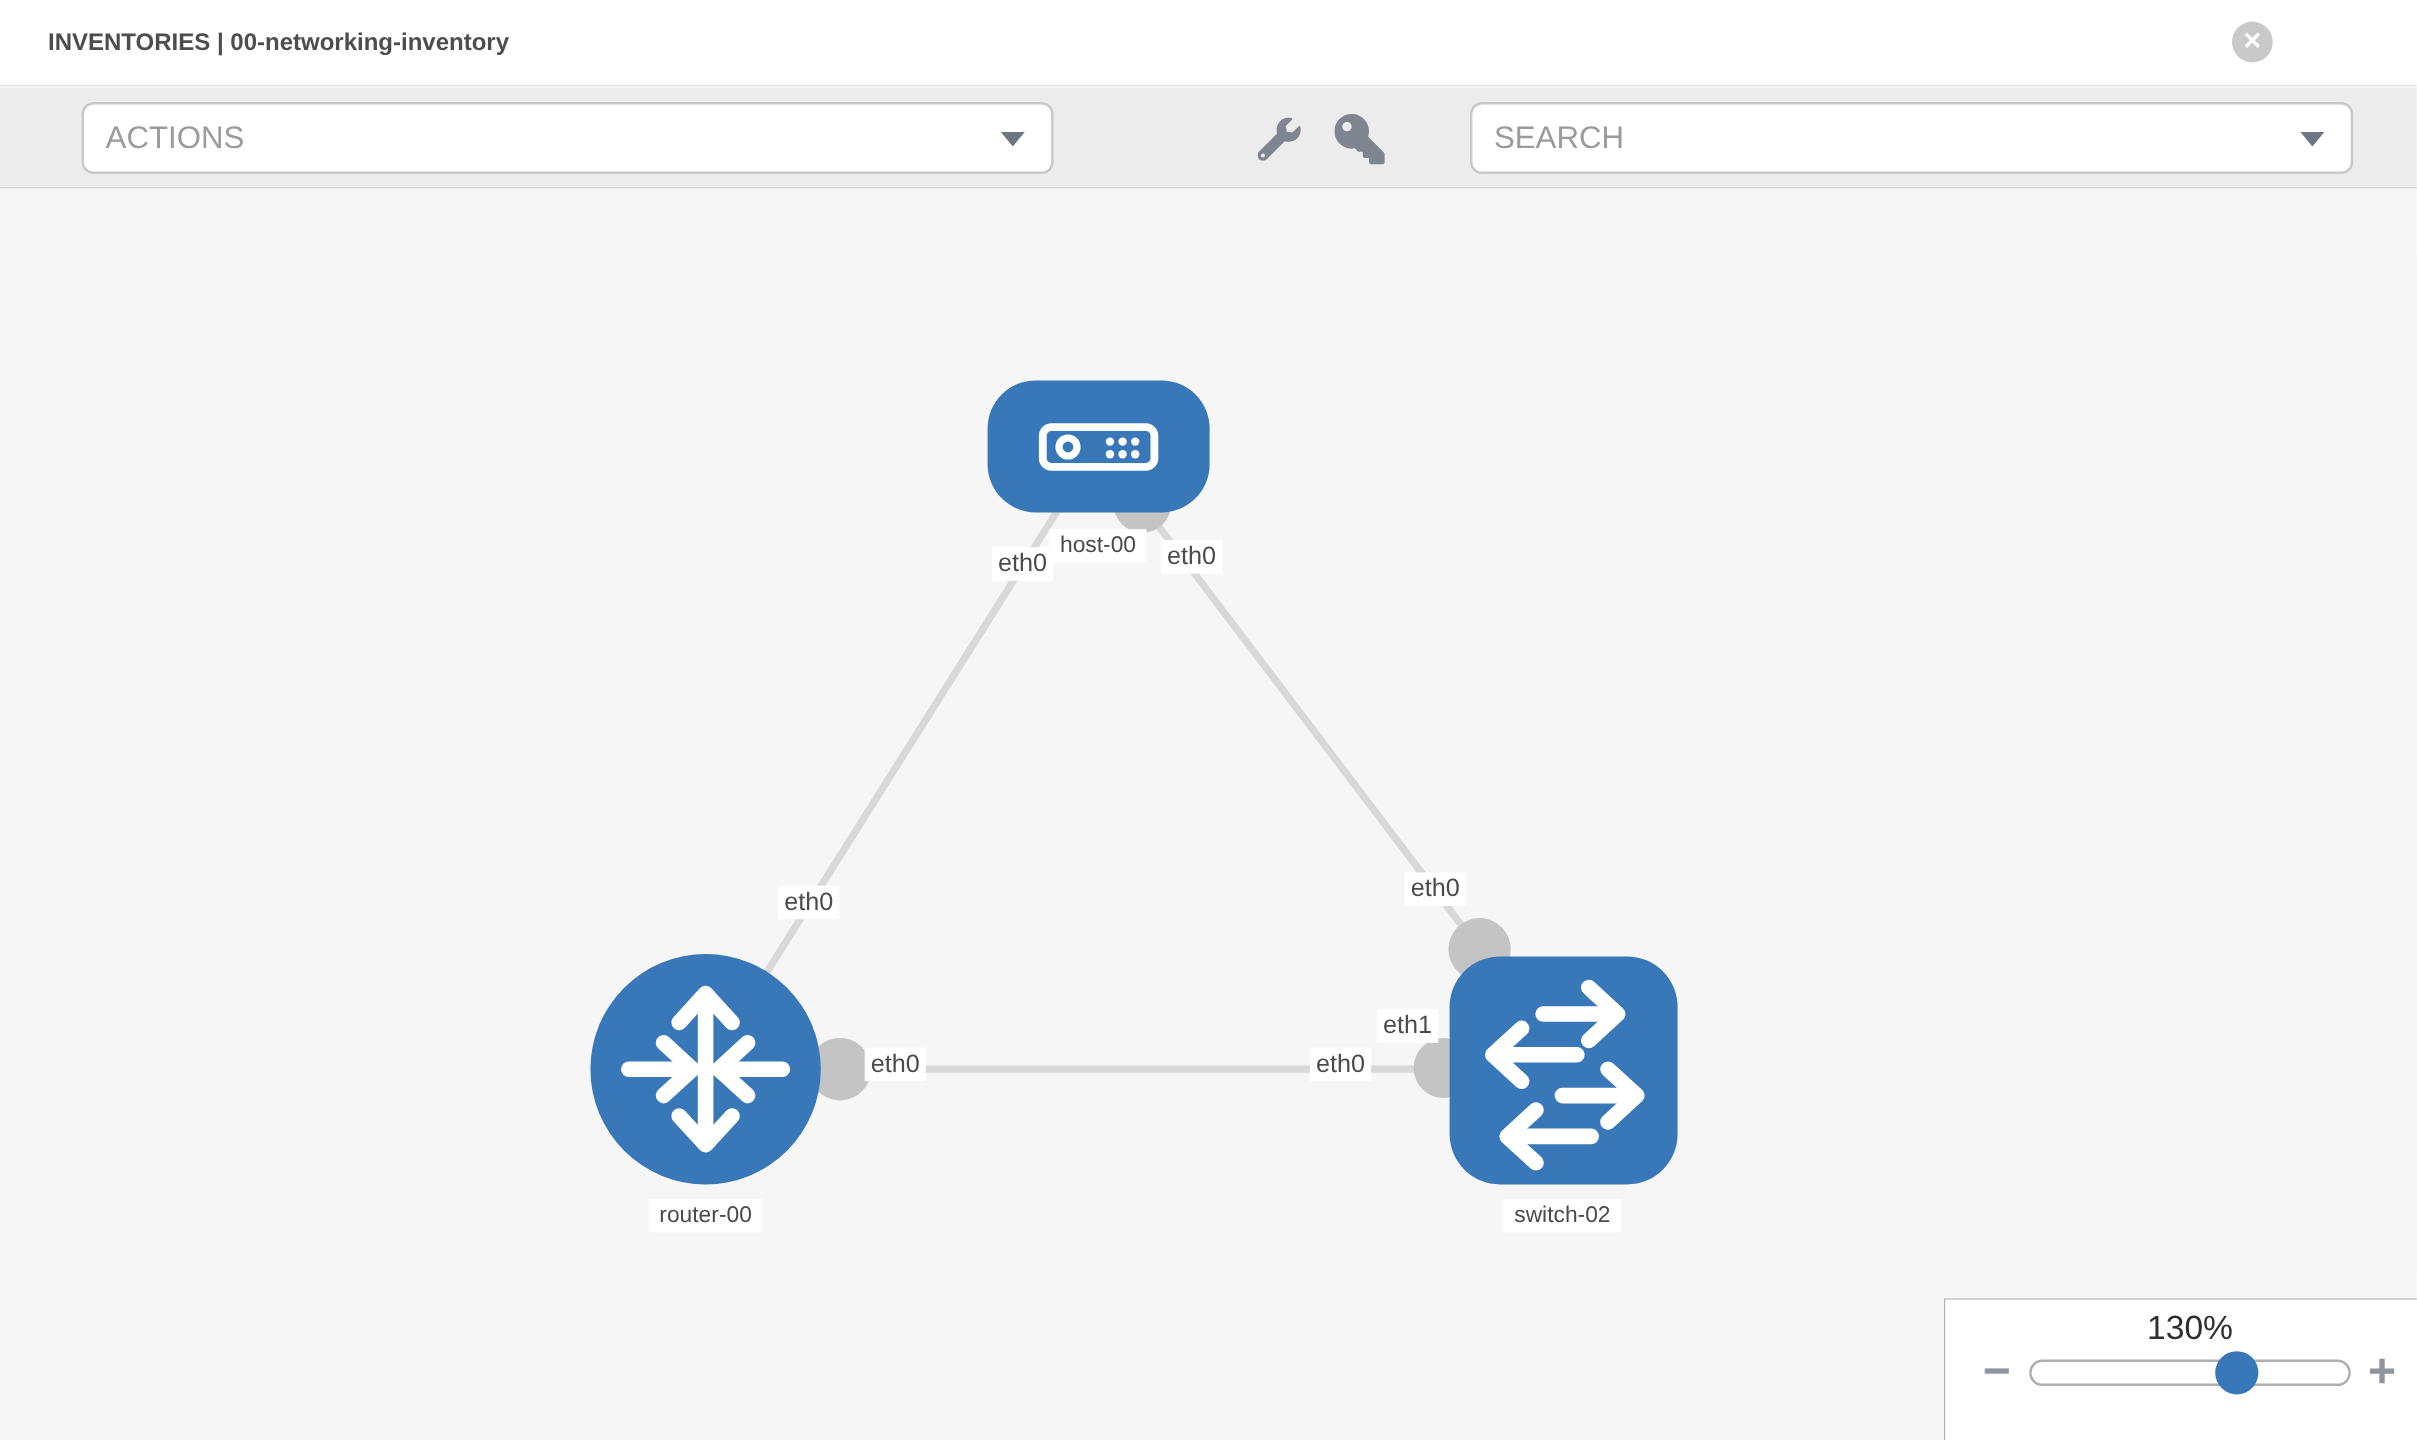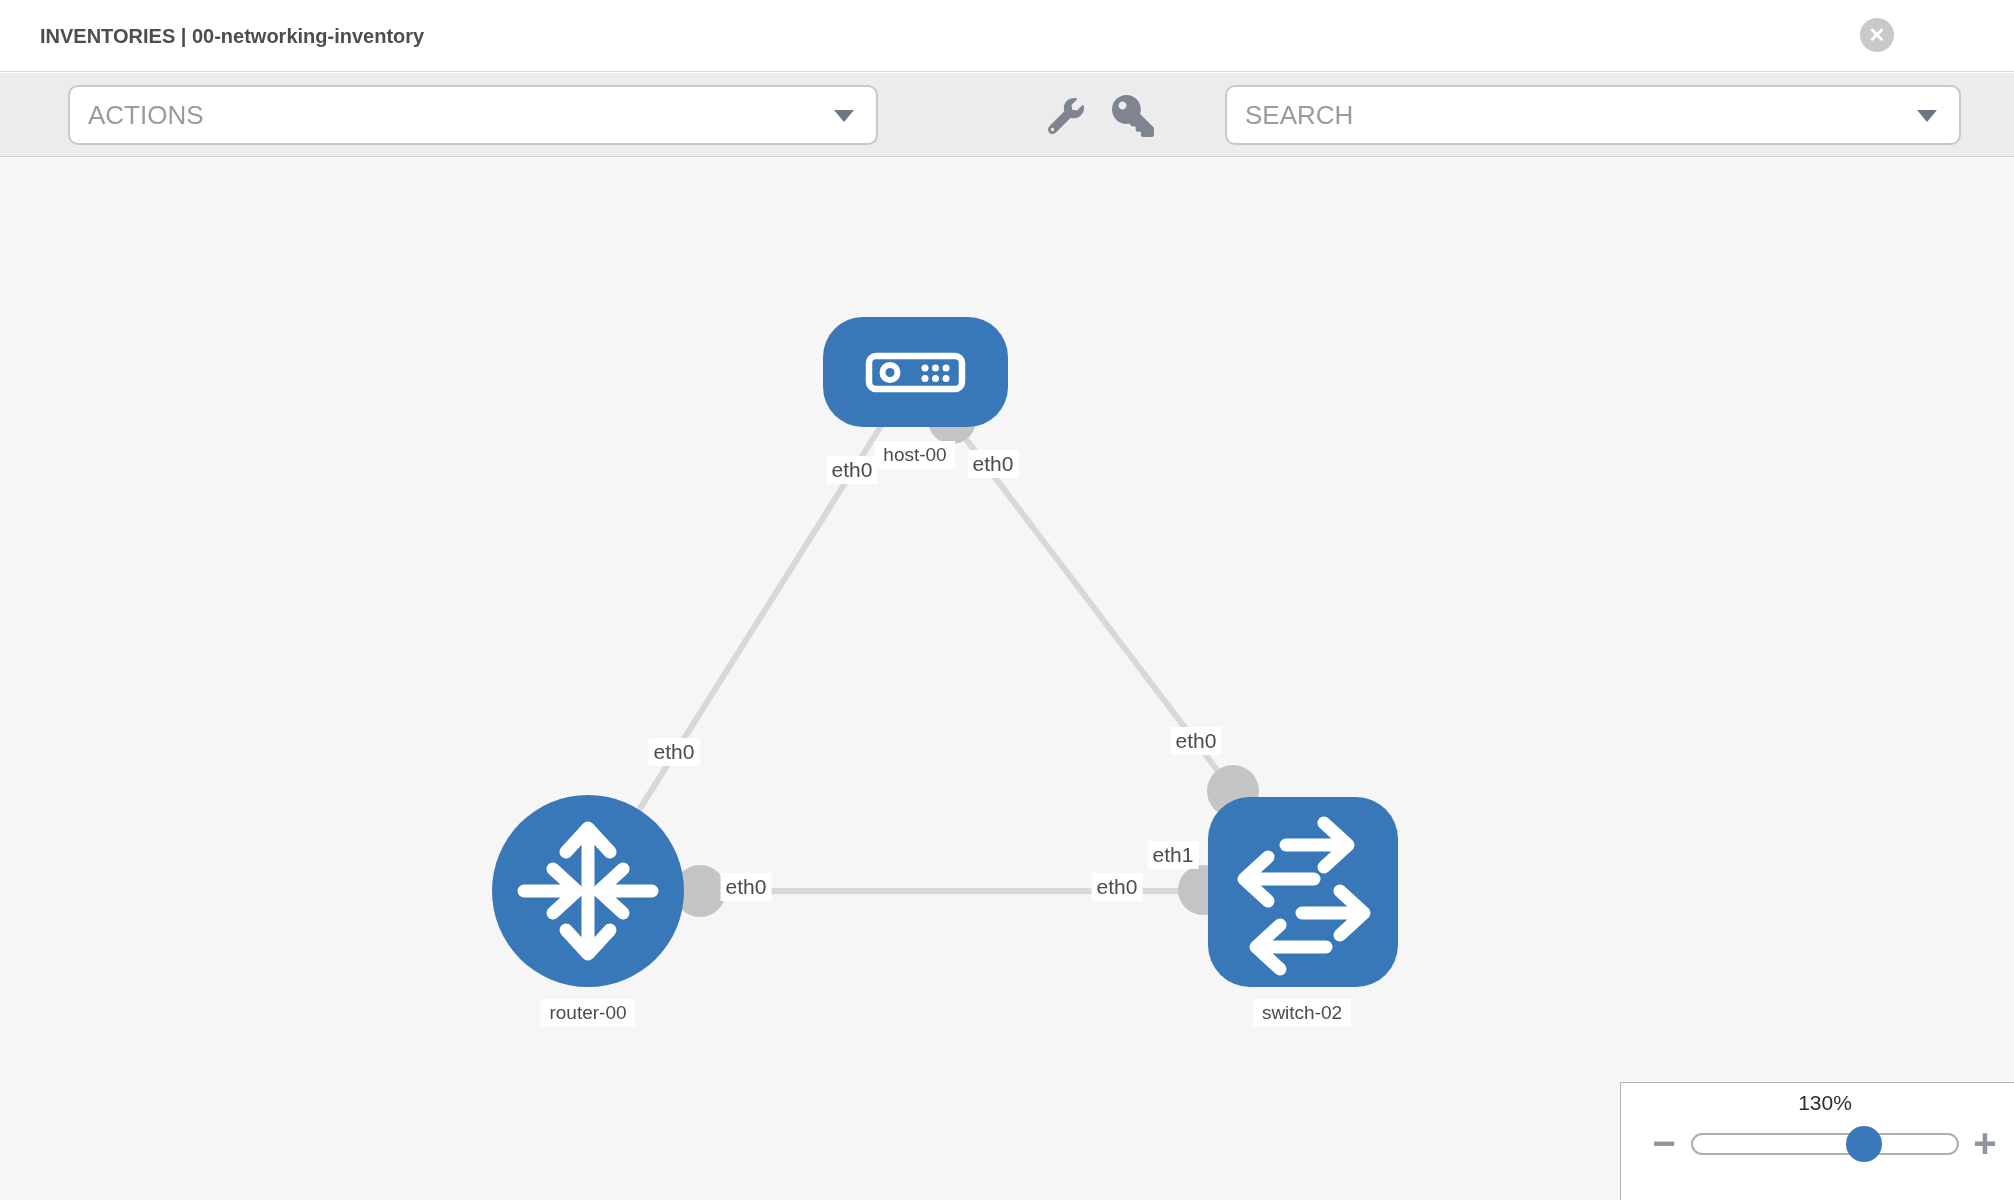--- a/index.html
+++ b/index.html
@@ -59,21 +59,21 @@
     color:#4b4b4b; font-size:21px; padding:2px 5px; white-space:nowrap; z-index:2;
   }
   .eth-label.under { z-index:1; }
   
   .zoom-panel {
     position:absolute; left:1620px; top:1082px; width:420px; height:140px;
     background:#ffffff; border:1px solid #b3b3b3; box-sizing:border-box;
   }
   .zoom-value {
     position:absolute; left:70px; top:8px; width:268px; text-align:center;
-    font-size:21px; color:#2f2f2f;
+    font-size:28px; color:#2f2f2f;
   }
   .zoom-minus, .zoom-plus {
     position:absolute; top:40px; font-size:40px; font-weight:bold; color:#8f959c;
     line-height:40px; text-align:center; cursor:pointer; user-select:none;
   }
   .zoom-minus { left:26px;  width:34px; }
   .zoom-plus  { left:346px; width:36px; }
   .zoom-track {
     position:absolute; left:70px; top:50px; width:268px; height:22px;
     background:#ffffff; border:2px solid #aeaeae; border-radius:13px;

